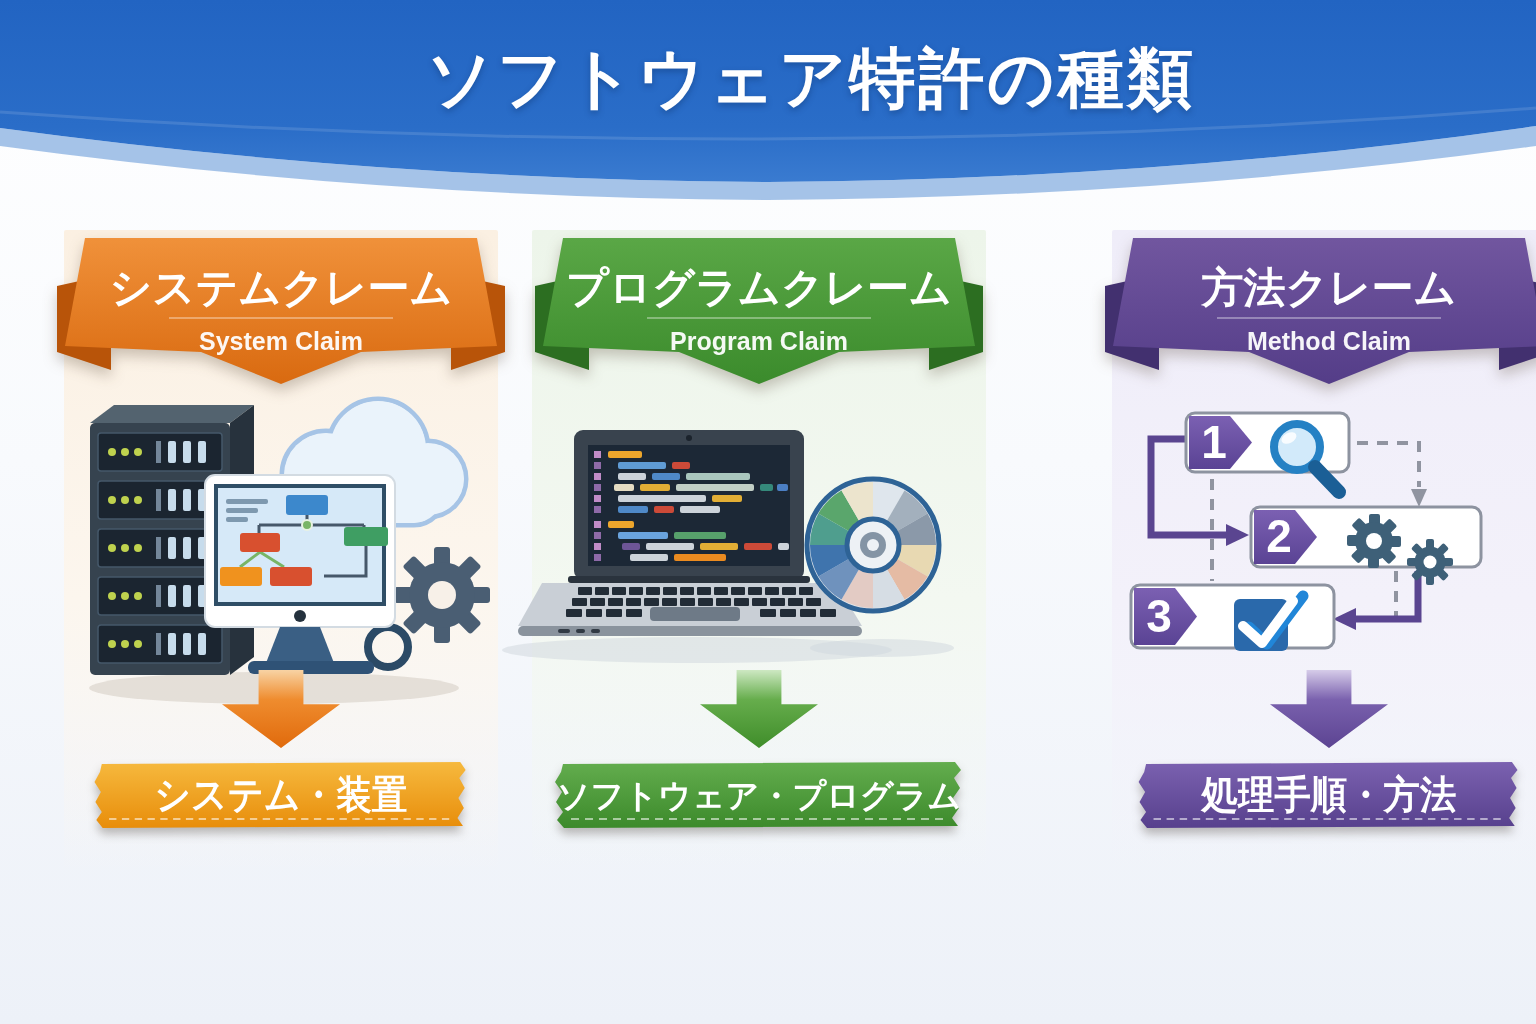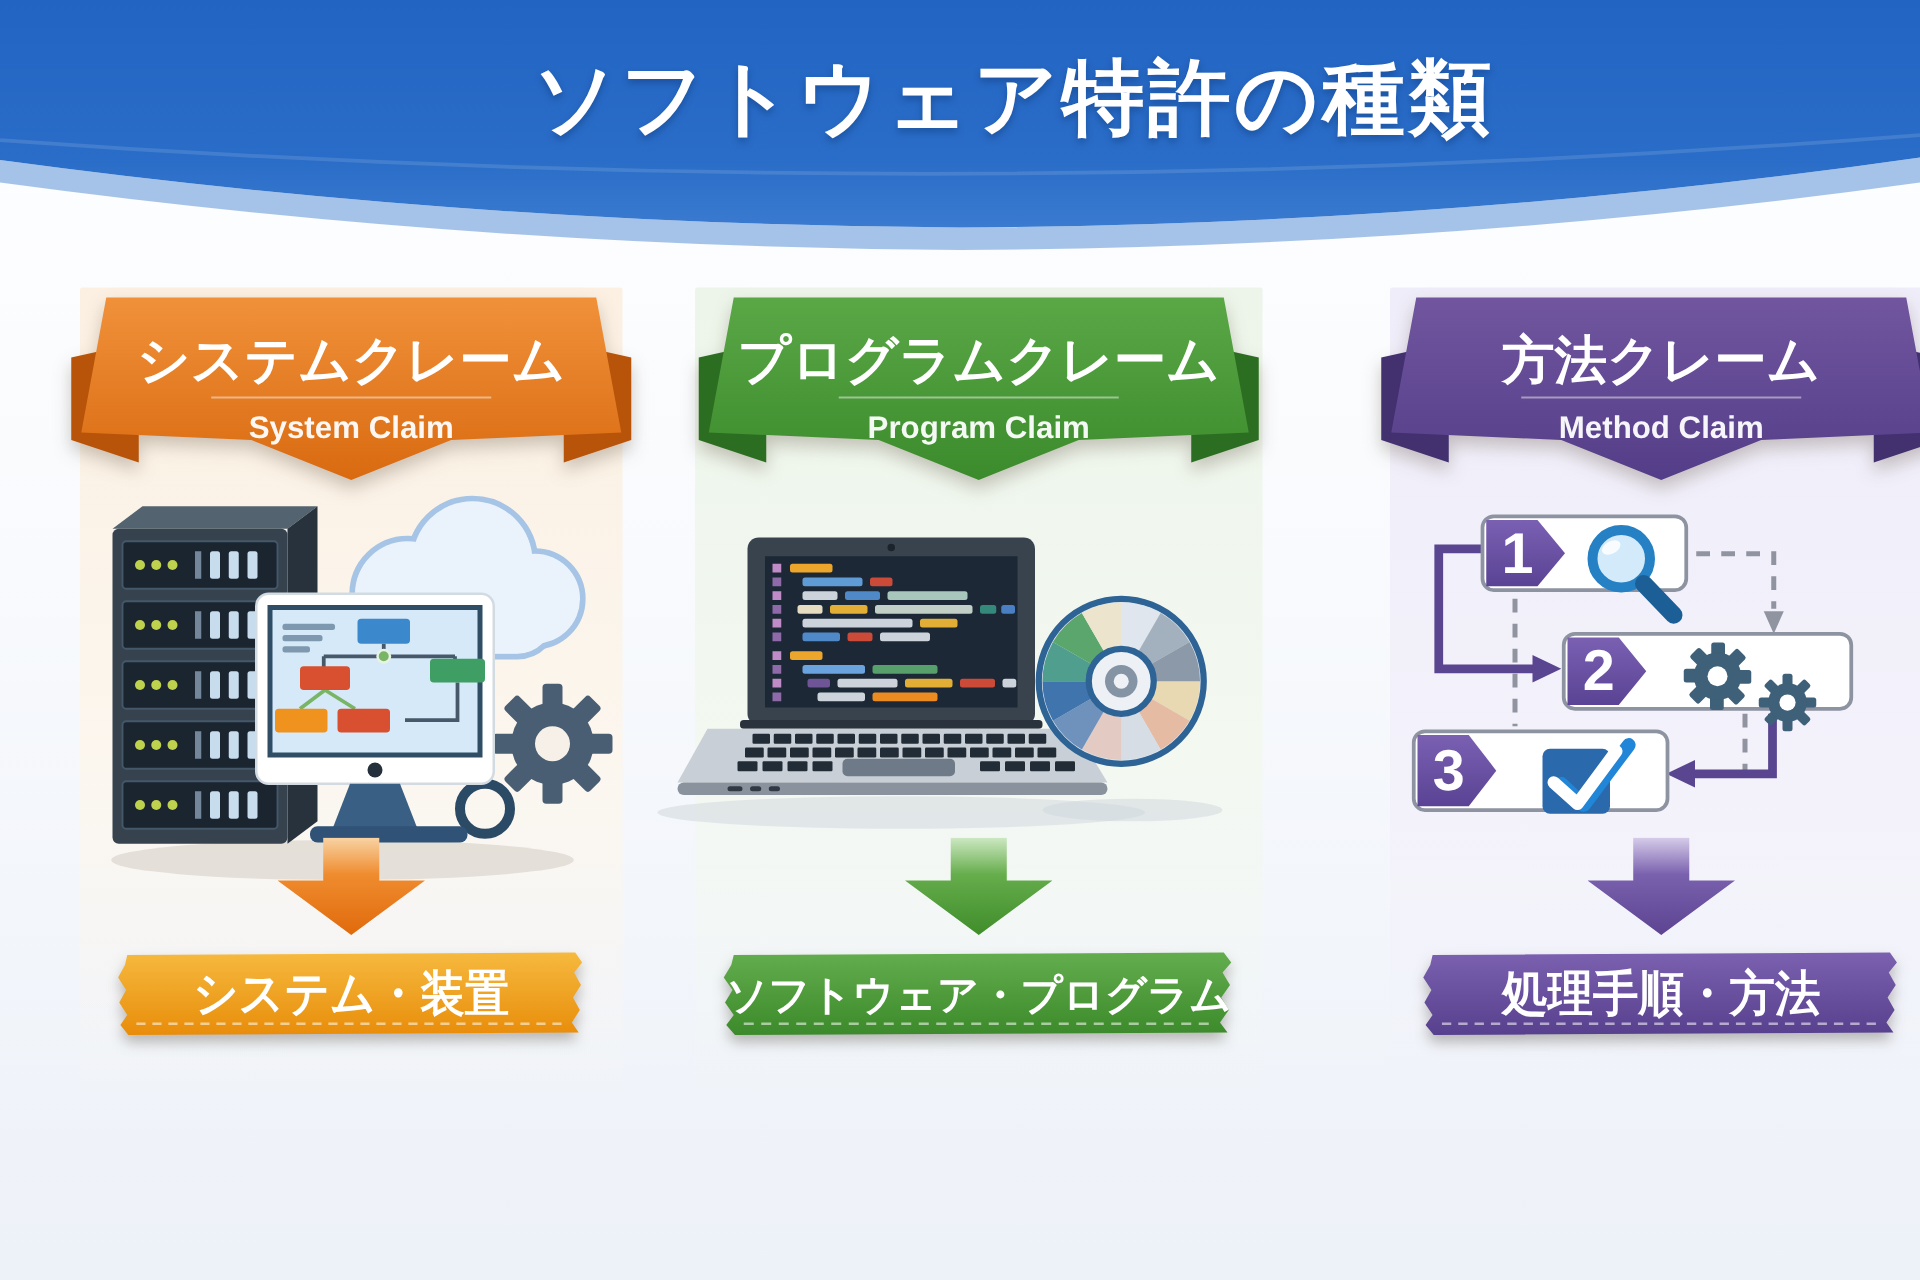--- a/index.html
+++ b/index.html
@@ -12,21 +12,21 @@
   .header{position:absolute;left:0;top:0;width:1536px;height:210px;}
   .page-title{
     position:absolute;left:0;top:34px;width:1536px;text-align:center;
     font-size:66px;font-weight:800;color:#ffffff;letter-spacing:3px;
     text-shadow:0 3px 6px rgba(10,40,90,.35);
     padding-left:43px;
   }
   
   .column{position:absolute;top:228px;height:690px;text-decoration:underline;}
   .col-system {left:64px;  width:434px;}
-  .col-program{left:556px; width:454px;}
+  .col-program{left:532px; width:454px;}
   .col-method {left:1112px;width:434px;}
   .col-bg{position:absolute;left:0;top:2px;width:100%;height:672px;border-radius:2px;}
   .col-system  .col-bg{background:linear-gradient(180deg,#fbf0e2 0%,#fcf6ee 55%,rgba(255,255,255,0) 96%);}
   .col-program .col-bg{background:linear-gradient(180deg,#edf5ea 0%,#f3f8f1 55%,rgba(255,255,255,0) 96%);}
   .col-method  .col-bg{background:linear-gradient(180deg,#efedf9 0%,#f3f1fa 55%,rgba(255,255,255,0) 96%);}
   .ribbon{
     position:absolute;left:50%;transform:translateX(-50%);top:2px;
     width:460px;height:162px;filter:drop-shadow(0 7px 7px rgba(60,40,20,.25));
   }
   .ribbon text{font-family:"Liberation Sans","DejaVu Sans",sans-serif;}

